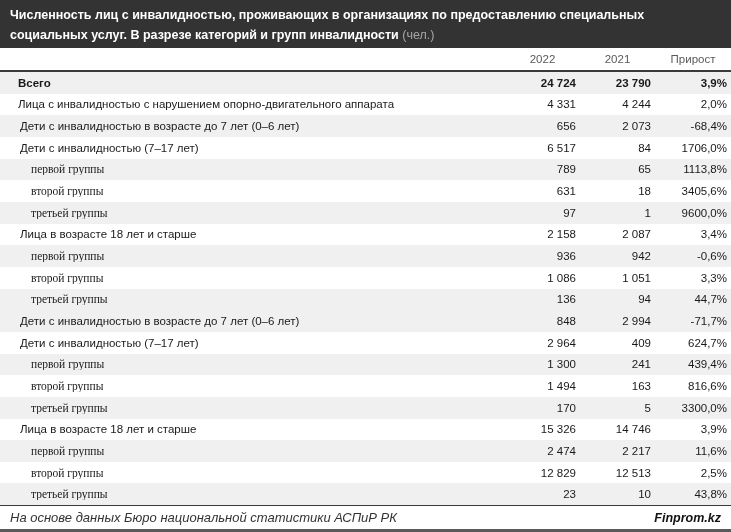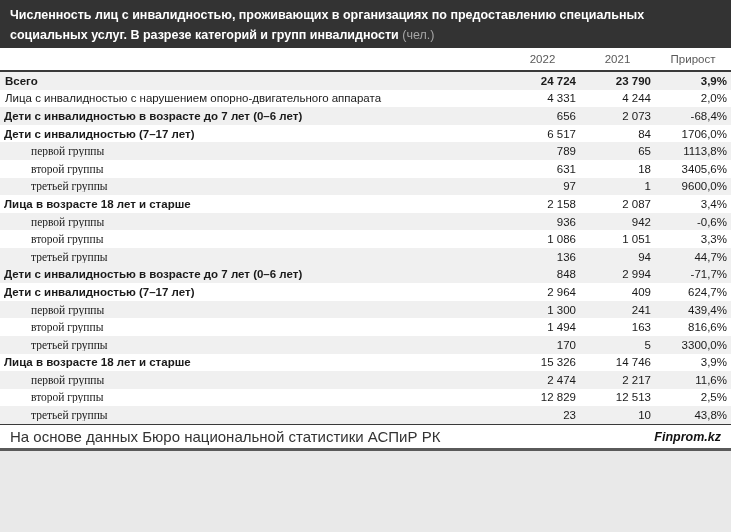--- a/index.html
+++ b/index.html
@@ -1,17 +1,17 @@
 <!DOCTYPE html>
 <html><head>
 <meta charset="utf-8">
 <style>
   html,body { margin:0; padding:0; background:#e9e9e9; }
   .page {
-    width:731px; height:451px; background:#14532d;
+    width:731px; height:532px; background:#14532d;
     font-family:"Liberation Sans", sans-serif;
     display:flex; flex-direction:column; box-sizing:border-box;
     overflow:hidden;
   }
   .title-bar {
     background:#333333; color:#ffffff;
     font-weight:bold; font-size:12.5px; line-height:1.6;
     padding:5px 14px 0 10px; height:48px; box-sizing:border-box;
   }
   .title-unit { color:#a6a6a6; font-weight:normal; }
@@ -24,31 +24,31 @@
   .col-header .col { text-align:center; }
   .rows { flex:1; display:flex; flex-direction:column; }
   .row {
     display:grid; grid-template-columns:1fr 75px 75px 76px;
     flex:1; align-items:center;
     font-size:11.5px; color:#1a1a1a; background:#ffffff;
   }
   .row.stripe { background:#f0f0f0; }
   .row.bold { font-weight:bold; }
   .cell { white-space:nowrap; overflow:hidden; }
-  .cell.label { padding-left:5px; }
-  .cell.label.ind1 { padding-left:4px;font-weight:bold; }
+  .cell.label { padding-left:18px; }
+  .cell.label.ind1 { padding-left:20px; }
   .cell.label.ind2 { padding-left:31px;font-family:Liberation Serif, serif; }
   .cell.num { text-align:right; padding-right:4px; }
   .footer {
     height:27px; box-sizing:border-box;
     border-top:1px solid #3a3a3a; border-bottom:3px solid #5a5a5a;
     display:flex; align-items:center; justify-content:space-between;
     padding:0 10px; background:#ffffff;
   }
-  .footer .source { font-size:15px; color:#333333; }
+  .footer .source { font-style:italic; font-size:13px; color:#333333; }
   .footer .brand { font-style:italic; font-weight:bold; font-size:12.5px; color:#111111;margin-left:7px; }
 </style>
 </head>
 <body>
 
 <div class="page">
 
   <div class="title-bar">
     <span>Численность лиц с инвалидностью, проживающих в организациях по предоставлению специальных социальных услуг. В разрезе категорий и групп инвалидности</span><span class="title-unit"> (чел.)</span>
   </div>

